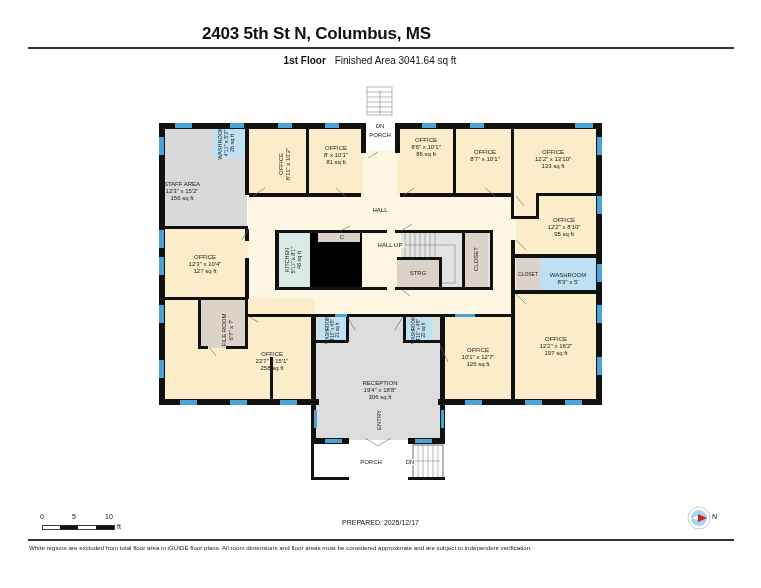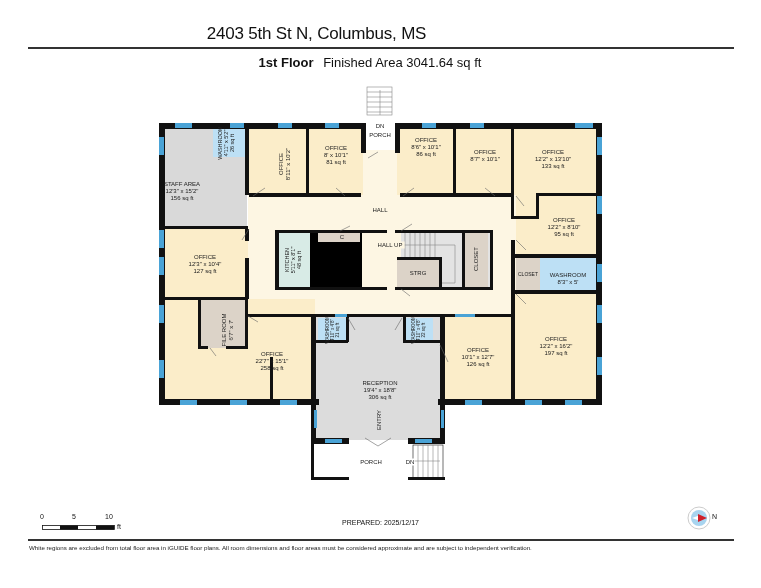--- a/index.html
+++ b/index.html
@@ -1,19 +1,19 @@
 <!DOCTYPE html>
 <html><head>
 <meta charset="utf-8">
 <style>
   html,body{margin:0;padding:0;background:#fff;}
   body{width:761px;height:588px;position:relative;overflow:hidden;font-family:"Liberation Sans",sans-serif;color:#111;}
-  .title{position:absolute;left:0;top:24px;width:633px;text-align:center;font-size:17px;font-weight:normal;letter-spacing:-0.2px;}
+  .title{position:absolute;left:0;top:24px;width:633px;text-align:center;font-size:17px;font-weight:bold;letter-spacing:-0.2px;}
   .rule{position:absolute;left:28px;width:706px;height:2px;background:#333;}
-  .sub{position:absolute;left:0;top:55px;width:740px;text-align:center;font-size:13px;}
+  .sub{position:absolute;left:0;top:55px;width:740px;text-align:center;font-size:10px;}
   .sub b{margin-right:6px;}
   .plan{position:absolute;left:0;top:0;width:761px;height:588px;}
   .lbl{position:absolute;font-size:6px;text-align:center;line-height:7px;color:#222;white-space:nowrap;transform:translate(-50%,-50%);}
   .lbl.v{transform:translate(-50%,-50%) rotate(-90deg);}
   .scale{position:absolute;left:40px;top:513px;font-size:7px;}
   .prepared{position:absolute;left:0;top:519px;width:761px;text-align:center;font-size:7px;}
   .foot{position:absolute;left:29px;top:544px;font-size:6.2px;color:#222;}
   .compass{position:absolute;left:687px;top:505px;}
 </style>
 </head>

